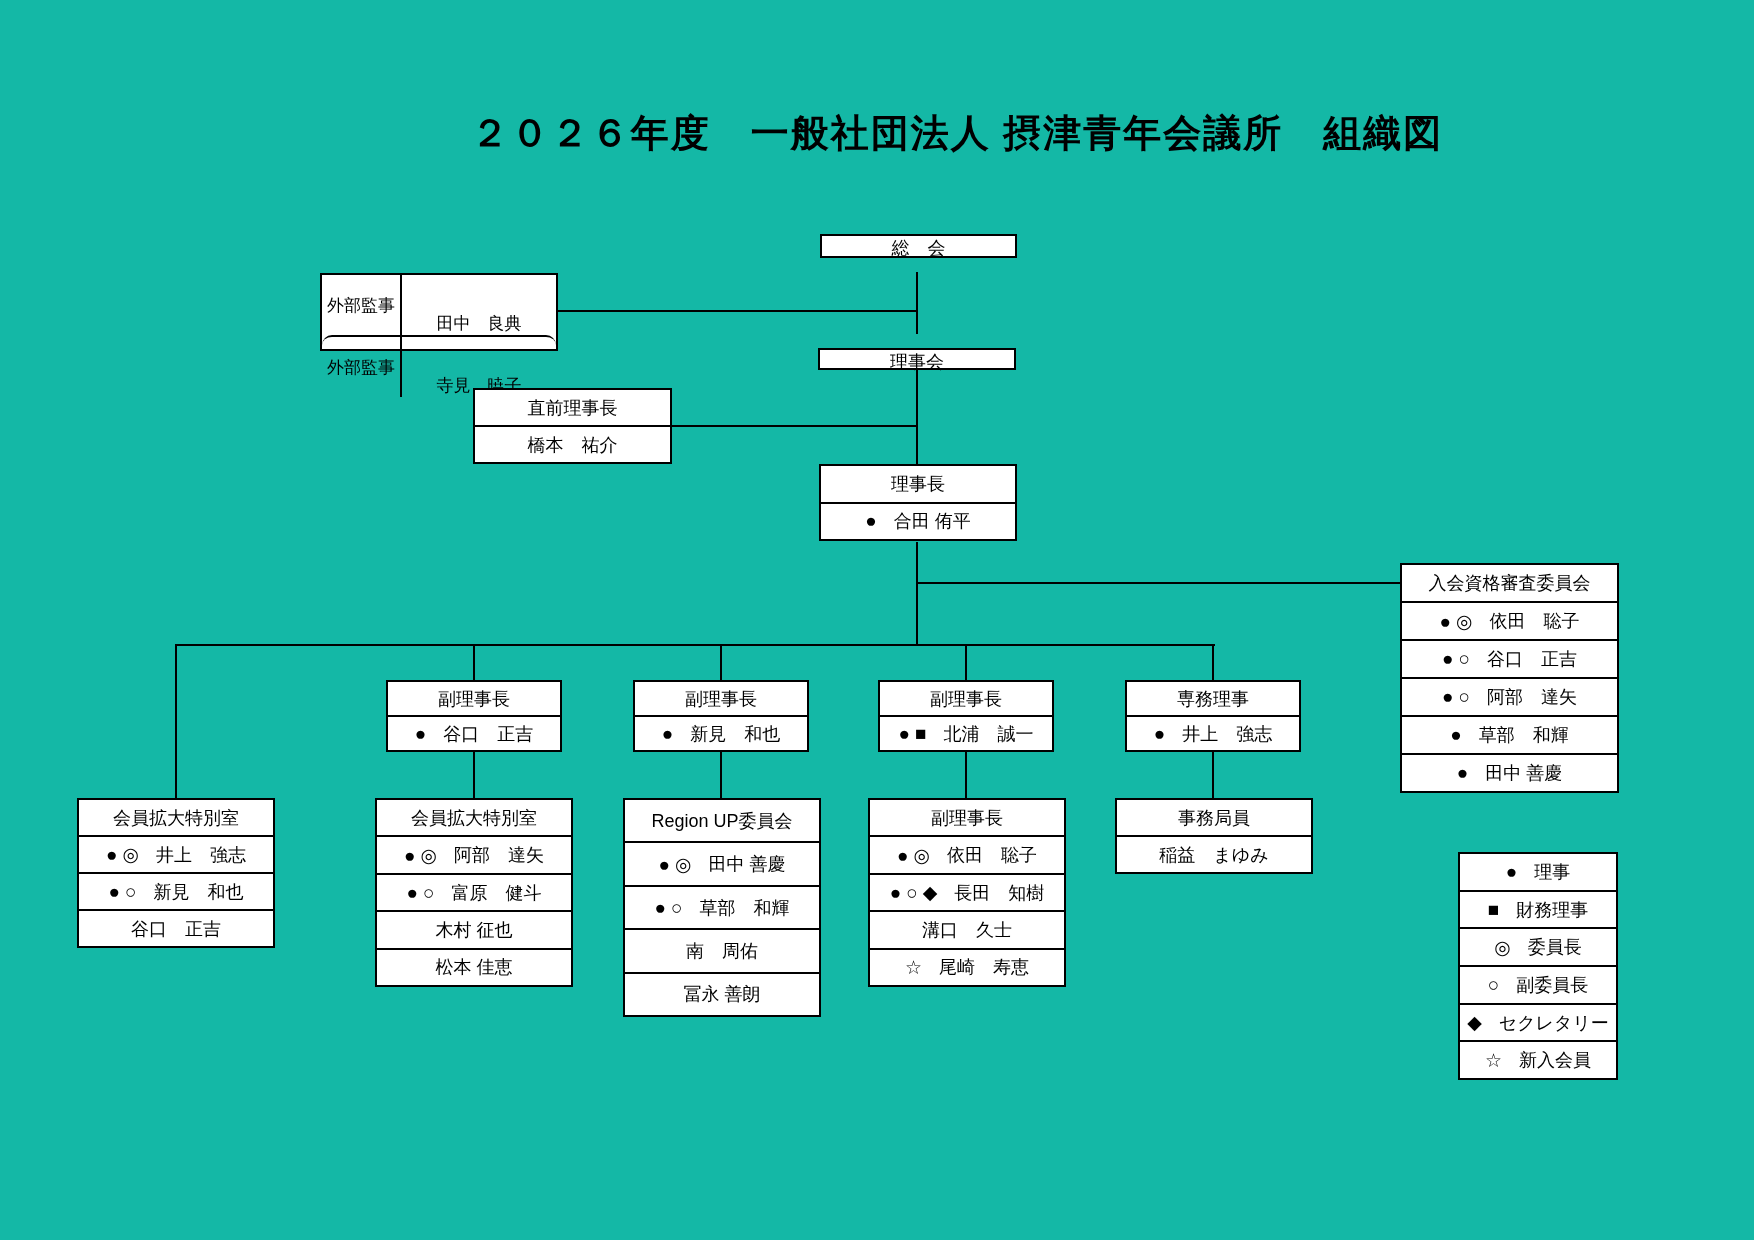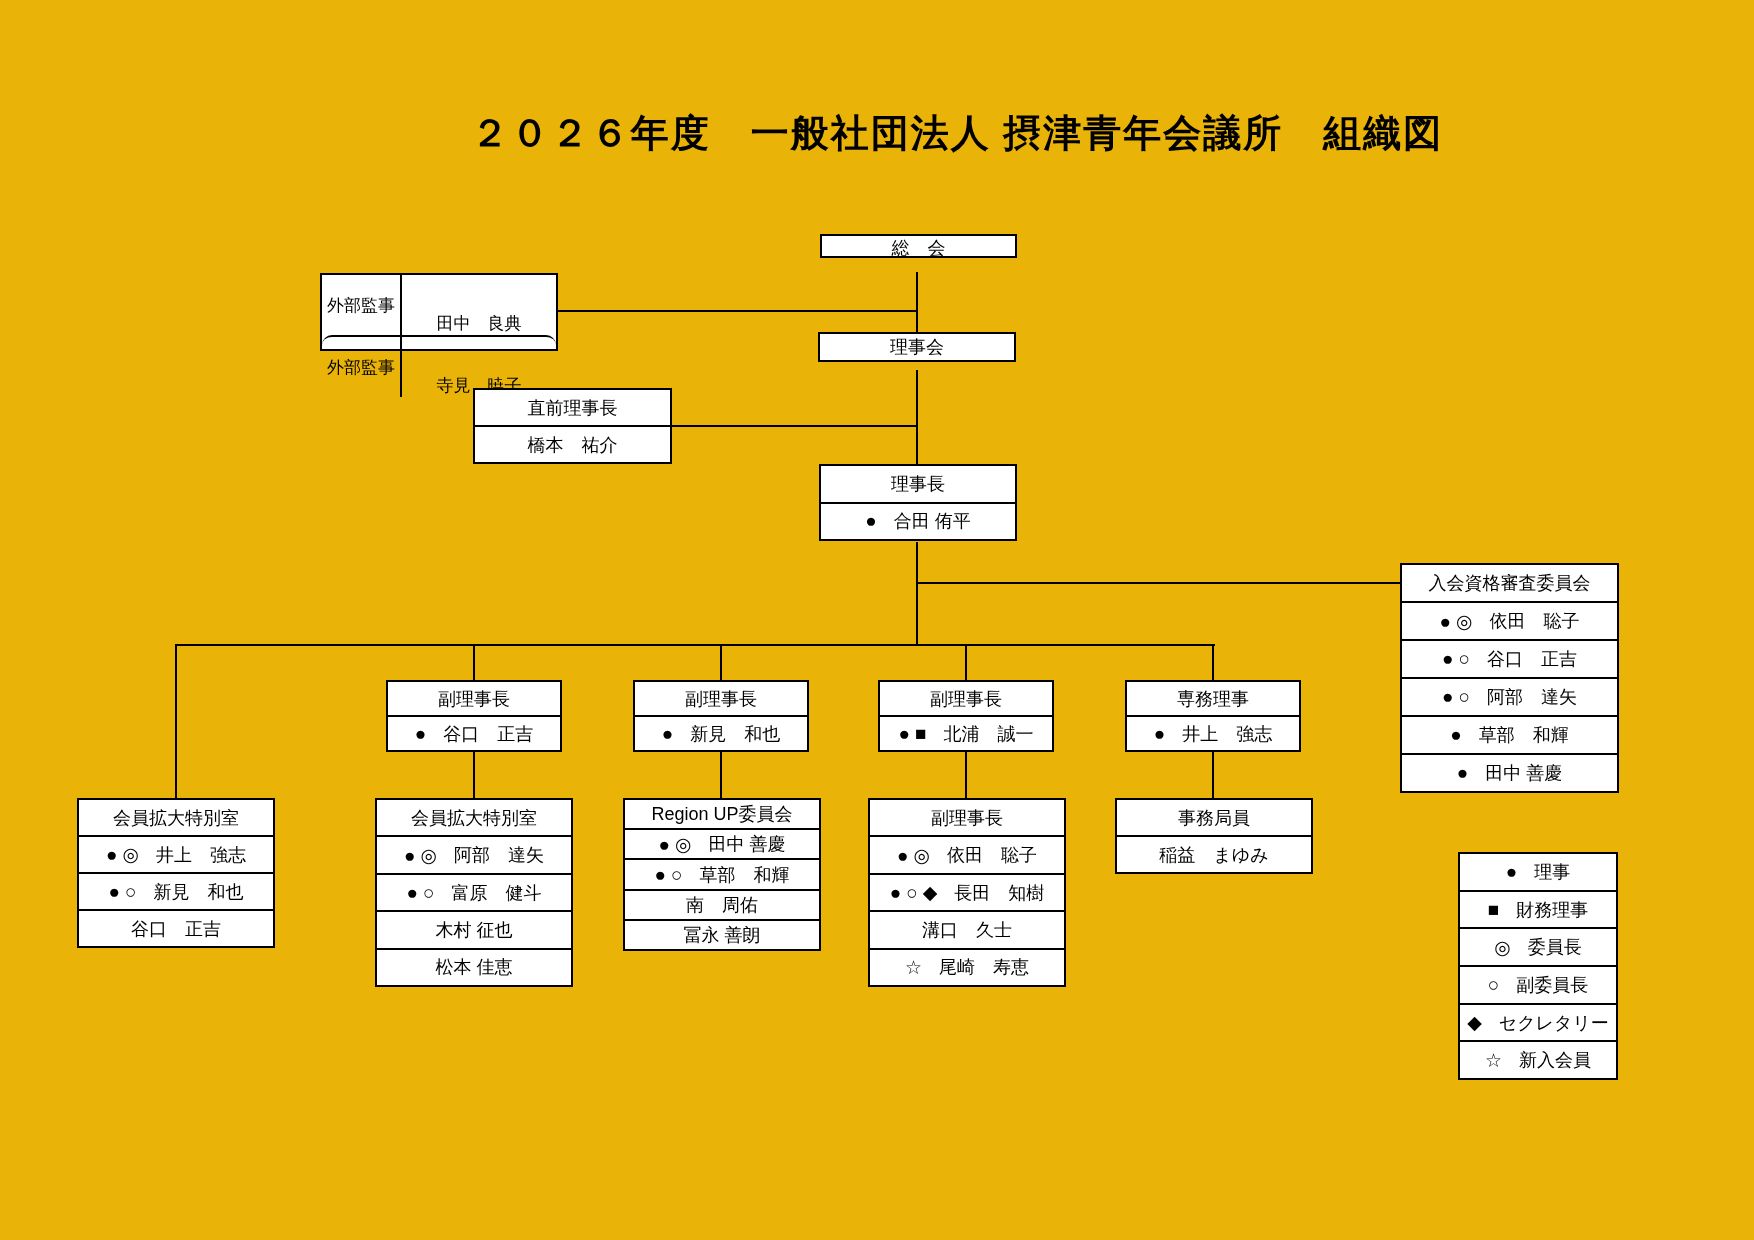--- a/index.html
+++ b/index.html
@@ -2,21 +2,21 @@
 <html><head>
 <meta charset="utf-8">
 <style>
   * { margin:0; padding:0; box-sizing:border-box; }
   html,body { background:#ffffff; }
   body {
     width:1754px; height:1240px; position:relative;
     font-family:"Liberation Sans","DejaVu Sans",sans-serif;
     color:#000;
   }
-  .page { position:absolute; left:0; top:0; width:1754px; height:1240px; background:#eab308; }
+  .page { position:absolute; left:0; top:0; width:1754px; height:1240px; background:#14b8a6; }
   .title {
     position:absolute; left:160px; top:108px; width:1594px;
     text-align:center; font-size:38px; font-weight:bold; letter-spacing:2px;
     white-space:pre;
   }
   .box {
     position:absolute; border:2px solid #000; background:#fff;
     display:flex; flex-direction:column;
   }
   .row {
@@ -72,21 +72,21 @@
     <div class="arow">
       <div class="acol-label">外部監事</div>
       <div class="acol-name">田中　良典</div>
     </div>
     <div class="arow">
       <div class="acol-label">外部監事</div>
       <div class="acol-name">寺見　暁子</div>
     </div>
   </div>
 
-  <div class="box" style="left:818px;top:332px;width:198px;height:30px">
+  <div class="box" style="left:818px;top:348px;width:198px;height:22px">
     <div class="row hd">理事会</div>
   </div>
 
   <div class="box" style="left:473px;top:388px;width:199px;height:76px">
     <div class="row hd">直前理事長</div>
     <div class="row">橋本　祐介</div>
   </div>
 
   <div class="box" style="left:819px;top:464px;width:198px;height:77px">
     <div class="row hd">理事長</div>
@@ -181,21 +181,21 @@
     <div class="row">
       
       <span>木村 征也</span>
     </div>
     <div class="row">
       
       <span>松本 佳恵</span>
     </div>
   </div>
 
-  <div class="box" style="left:623px;top:798px;width:198px;height:153px">
+  <div class="box" style="left:623px;top:798px;width:198px;height:219px">
     <div class="row hd">Region UP委員会</div>
     <div class="row">
       <span class="sym">●◎</span>
       <span>田中 善慶</span>
     </div>
     <div class="row">
       <span class="sym">●○</span>
       <span>草部　和輝</span>
     </div>
     <div class="row">

